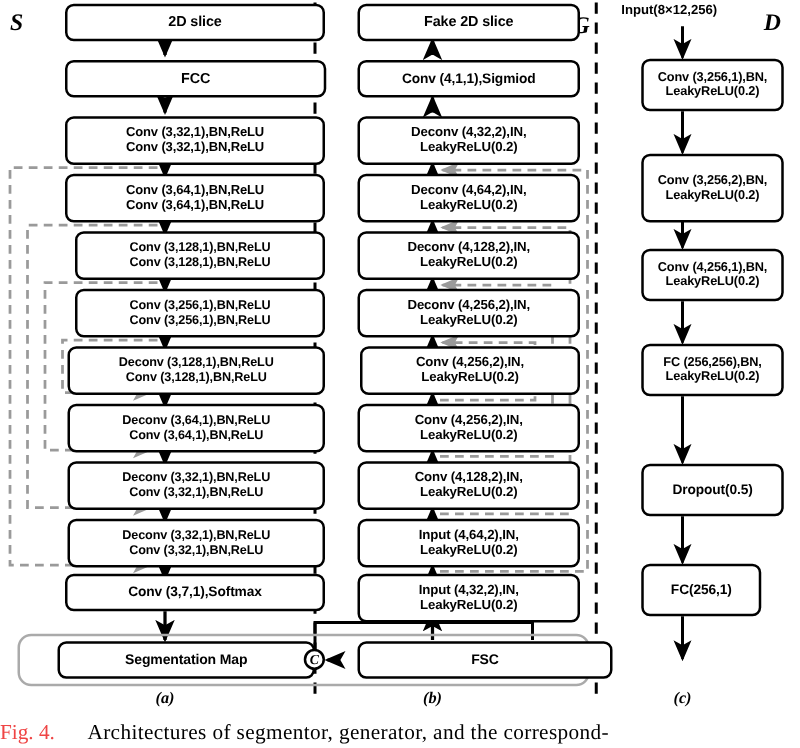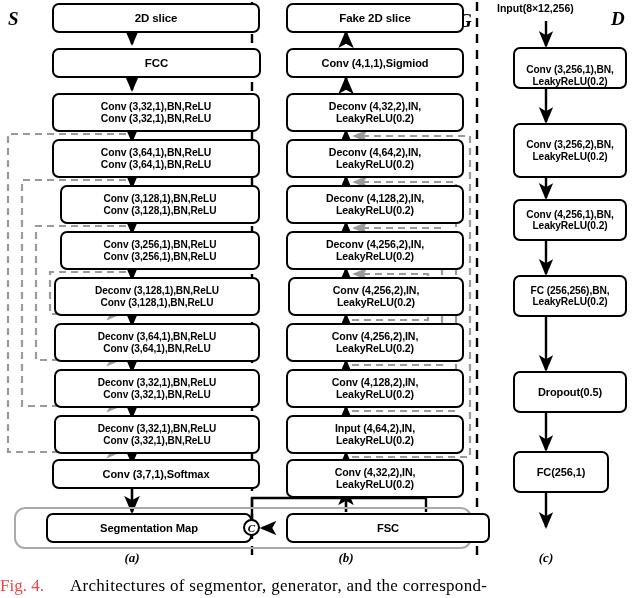--- a/index.html
+++ b/index.html
@@ -259,30 +259,30 @@
 </div>
 <div class="nbox" style="left:262px; top:369px; width:178px; height:39px; font-size:10.6px;">
   <span class="ln">Conv (4,128,2),IN,</span>
   <span class="ln">LeakyReLU(0.2)</span>
 </div>
 <div class="nbox" style="left:262px; top:415px; width:178px; height:39px; font-size:10.6px;">
   <span class="ln">Input (4,64,2),IN,</span>
   <span class="ln">LeakyReLU(0.2)</span>
 </div>
 <div class="nbox" style="left:262px; top:459px; width:178px; height:39px; font-size:10.6px;">
-  <span class="ln">Conv (4,32,2),IN,</span>
+  <span class="ln">Input (4,32,2),IN,</span>
   <span class="ln">LeakyReLU(0.2)</span>
 </div>
 <div class="nbox" style="left:262px; top:513px; width:204px; height:30px; font-size:11.2px;">
   <span class="ln">FSC</span>
 </div>
 
 <div class="plain-text" style="left:497px; top:2px; font-size:10.5px;">Input(8×12,256)</div>
 
-<div class="nbox" style="left:489px; top:47px; width:114px; height:42px; font-size:10.2px;justify-content:flex-end;">
+<div class="nbox" style="left:489px; top:47px; width:114px; height:42px; font-size:10.2px;">
   <span class="ln">Conv (3,256,1),BN,</span>
   <span class="ln">LeakyReLU(0.2)</span>
 </div>
 <div class="nbox" style="left:489px; top:123px; width:114px; height:55px; font-size:10.2px;">
   <span class="ln">Conv (3,256,2),BN,</span>
   <span class="ln">LeakyReLU(0.2)</span>
 </div>
 <div class="nbox" style="left:489px; top:199px; width:114px; height:42px; font-size:10.2px;">
   <span class="ln">Conv (4,256,1),BN,</span>
   <span class="ln">LeakyReLU(0.2)</span>

